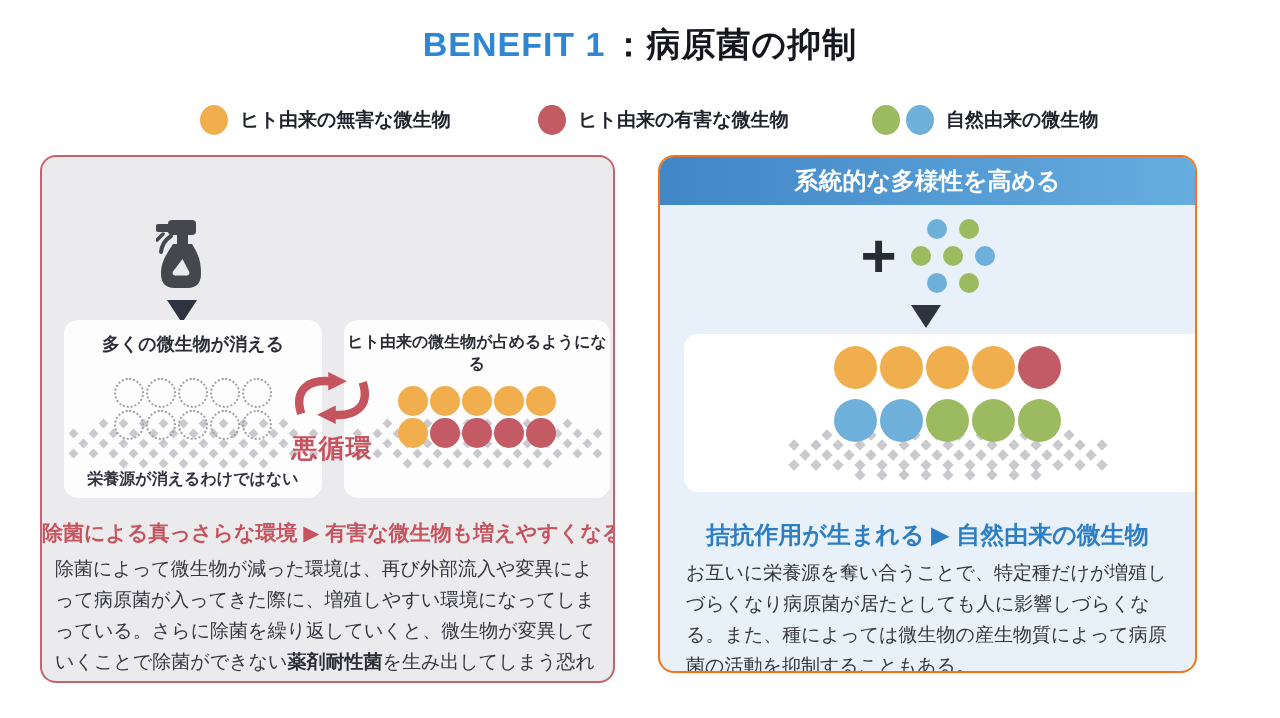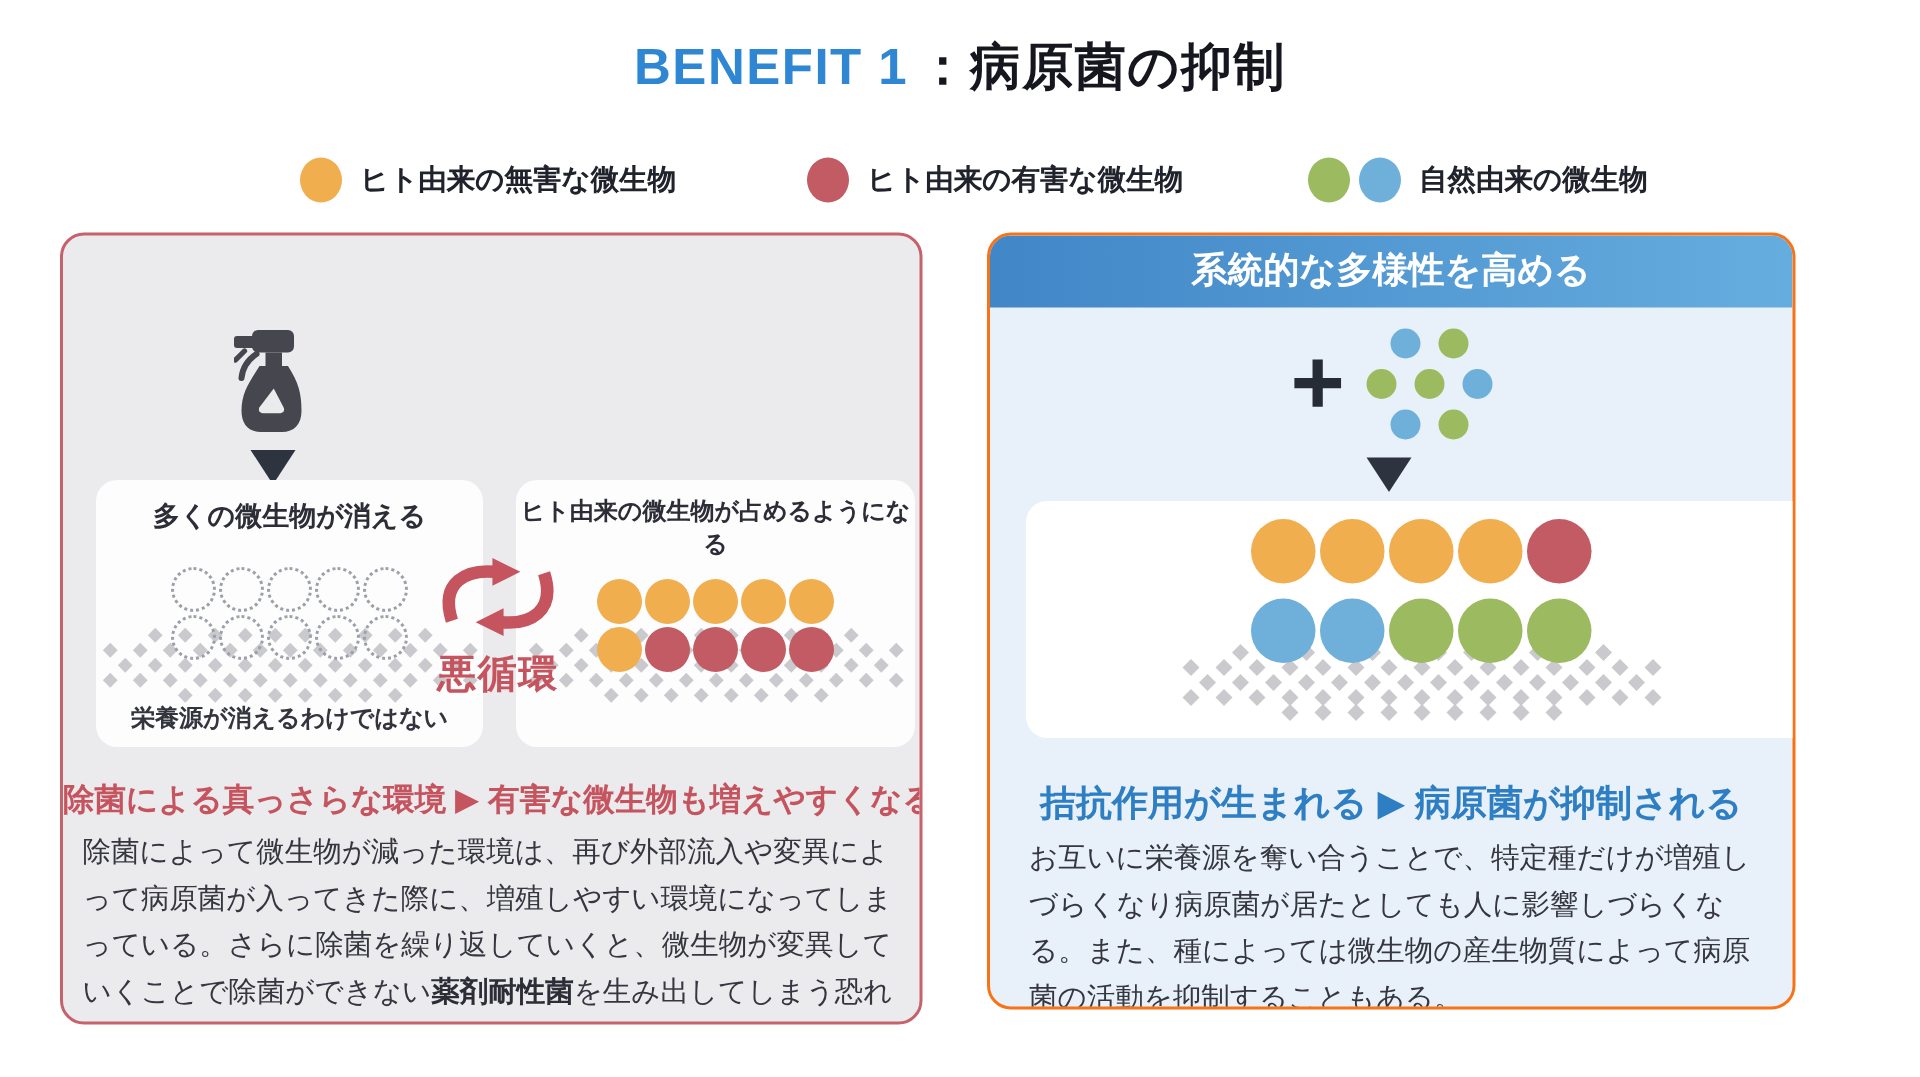--- a/index.html
+++ b/index.html
@@ -456,17 +456,17 @@
             <span class="diamond" style="width: 8px; height: 8px;"></span>
             <span class="diamond" style="width: 8px; height: 8px;"></span>
             <span class="diamond" style="width: 8px; height: 8px;"></span>
             <span class="diamond" style="width: 8px; height: 8px;"></span>
             <span class="diamond" style="width: 8px; height: 8px;"></span>
             <span class="diamond" style="width: 8px; height: 8px;"></span>
           </div>
         </div>
     </div>
 
-    <div class="headline headline-blue">拮抗作用が生まれる ▶ 病原菌が抑制される</div>
+    <div class="headline headline-blue">拮抗作用が生まれる ▶ 自然由来の微生物</div>
     <div class="body-text rp-body">お互いに栄養源を奪い合うことで、特定種だけが増殖しづらくなり病原菌が居たとしても人に影響しづらくなる。また、種によっては微生物の産生物質によって病原菌の活動を抑制することもある。</div>
   </div>
 
 </div>
 
 </body></html>

